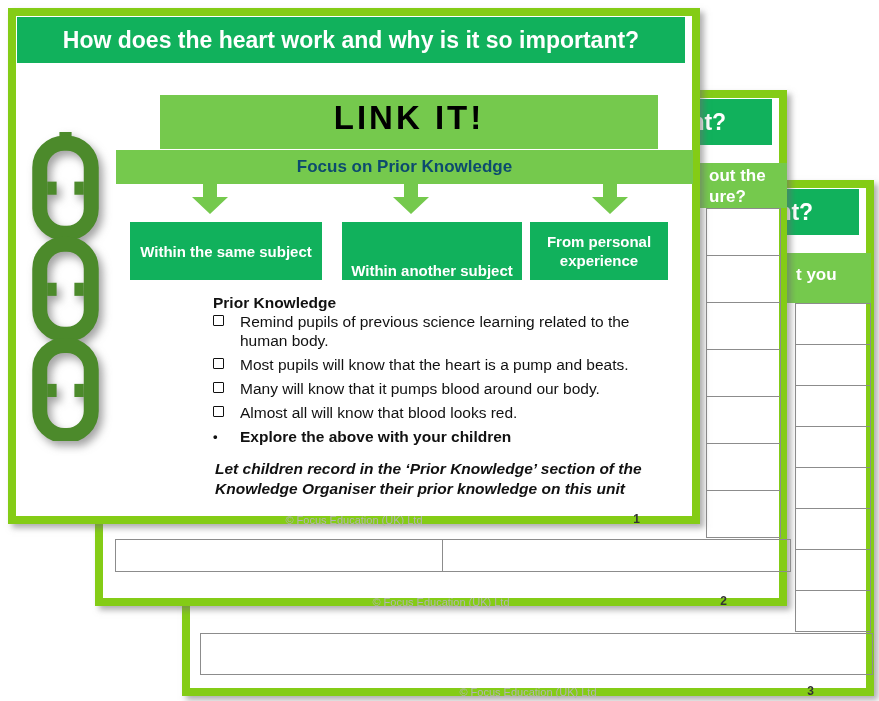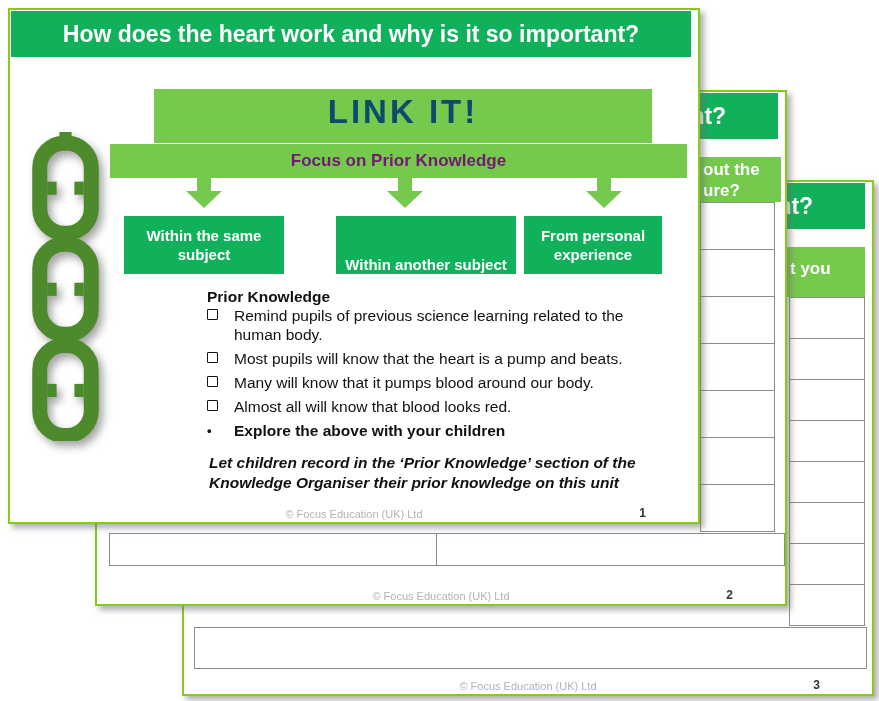--- a/index.html
+++ b/index.html
@@ -1,43 +1,43 @@
 <!DOCTYPE html>
 <html><head>
 <meta charset="utf-8">
 <style>
   html,body{margin:0;padding:0;background:#ffffff;}
   .stage{position:relative;width:879px;height:701px;background:#ffffff;overflow:hidden;
          font-family:"Liberation Sans",sans-serif;}
   .slide{position:absolute;width:692px;height:516px;background:#ffffff;
-         border:2px solid #84cc16;box-sizing:border-box;
+         border:8px solid #84cc16;box-sizing:border-box;
          box-shadow:4px 4px 6px rgba(110,110,110,.55);}
   #slide1{left:8px;top:8px;z-index:30;}
   #slide2{left:95px;top:90px;z-index:20;}
   #slide3{left:182px;top:180px;z-index:10;}
 
   .titlebar{position:absolute;left:1px;right:7px;top:1px;height:46px;background:#11b15c;
             color:#fff;font-weight:bold;font-size:23px;line-height:46px;text-align:center;
             white-space:nowrap;overflow:hidden;}
   .footerline{position:absolute;left:0;right:0;top:498px;text-align:center;
               font-size:11px;color:#b3b3b3;font-family:"Liberation Sans",sans-serif;}
   .pagenum{position:absolute;right:52px;top:496px;font-size:12px;font-weight:bold;color:#333;}
 
   
   .linkbanner{position:absolute;left:144px;top:79px;width:498px;height:54px;background:#75c94d;
-              color:#0c4a6e;text-align:center;font-weight:bold;font-size:33px;line-height:45px;
+              color:#000000;text-align:center;font-weight:bold;font-size:33px;line-height:45px;
               letter-spacing:3px;}
   .focusbar{position:absolute;left:100px;top:134px;width:577px;height:34px;background:#75c94d;
-            color:#701a75;text-align:center;font-weight:bold;font-size:17px;line-height:34px;}
+            color:#0c4a6e;text-align:center;font-weight:bold;font-size:17px;line-height:34px;}
   .arrow{position:absolute;top:168px;width:36px;height:30px;}
   #arrow1{left:176px;} #arrow2{left:377px;} #arrow3{left:576px;}
   .gbox{position:absolute;top:206px;height:58px;background:#11b15c;color:#fff;
         display:flex;align-items:center;justify-content:center;text-align:center;
         font-weight:bold;font-size:15px;line-height:19px;}
-  #gbox1{left:114px;width:160px;} #gbox2{left:326px;width:180px;align-items:flex-end;} #gbox3{left:514px;width:138px;}
+  #gbox1{left:114px;width:192px;} #gbox2{left:326px;width:180px;align-items:flex-end;} #gbox3{left:514px;width:138px;}
 
   .content{position:absolute;left:197px;top:277px;width:462px;font-size:15.5px;
            line-height:19px;color:#111;}
   .ph{font-weight:bold;}
   .bitem{display:flex;margin-bottom:5px;}
   .sq{flex:0 0 27px;padding-top:3px;}
   .sq i{display:block;width:9px;height:9px;border:1.6px solid #111;border-radius:1px;}
   .btext{flex:1;}
   .explore{display:flex;font-weight:bold;margin-top:2px;}
   .dot{flex:0 0 27px;font-size:13px;}

